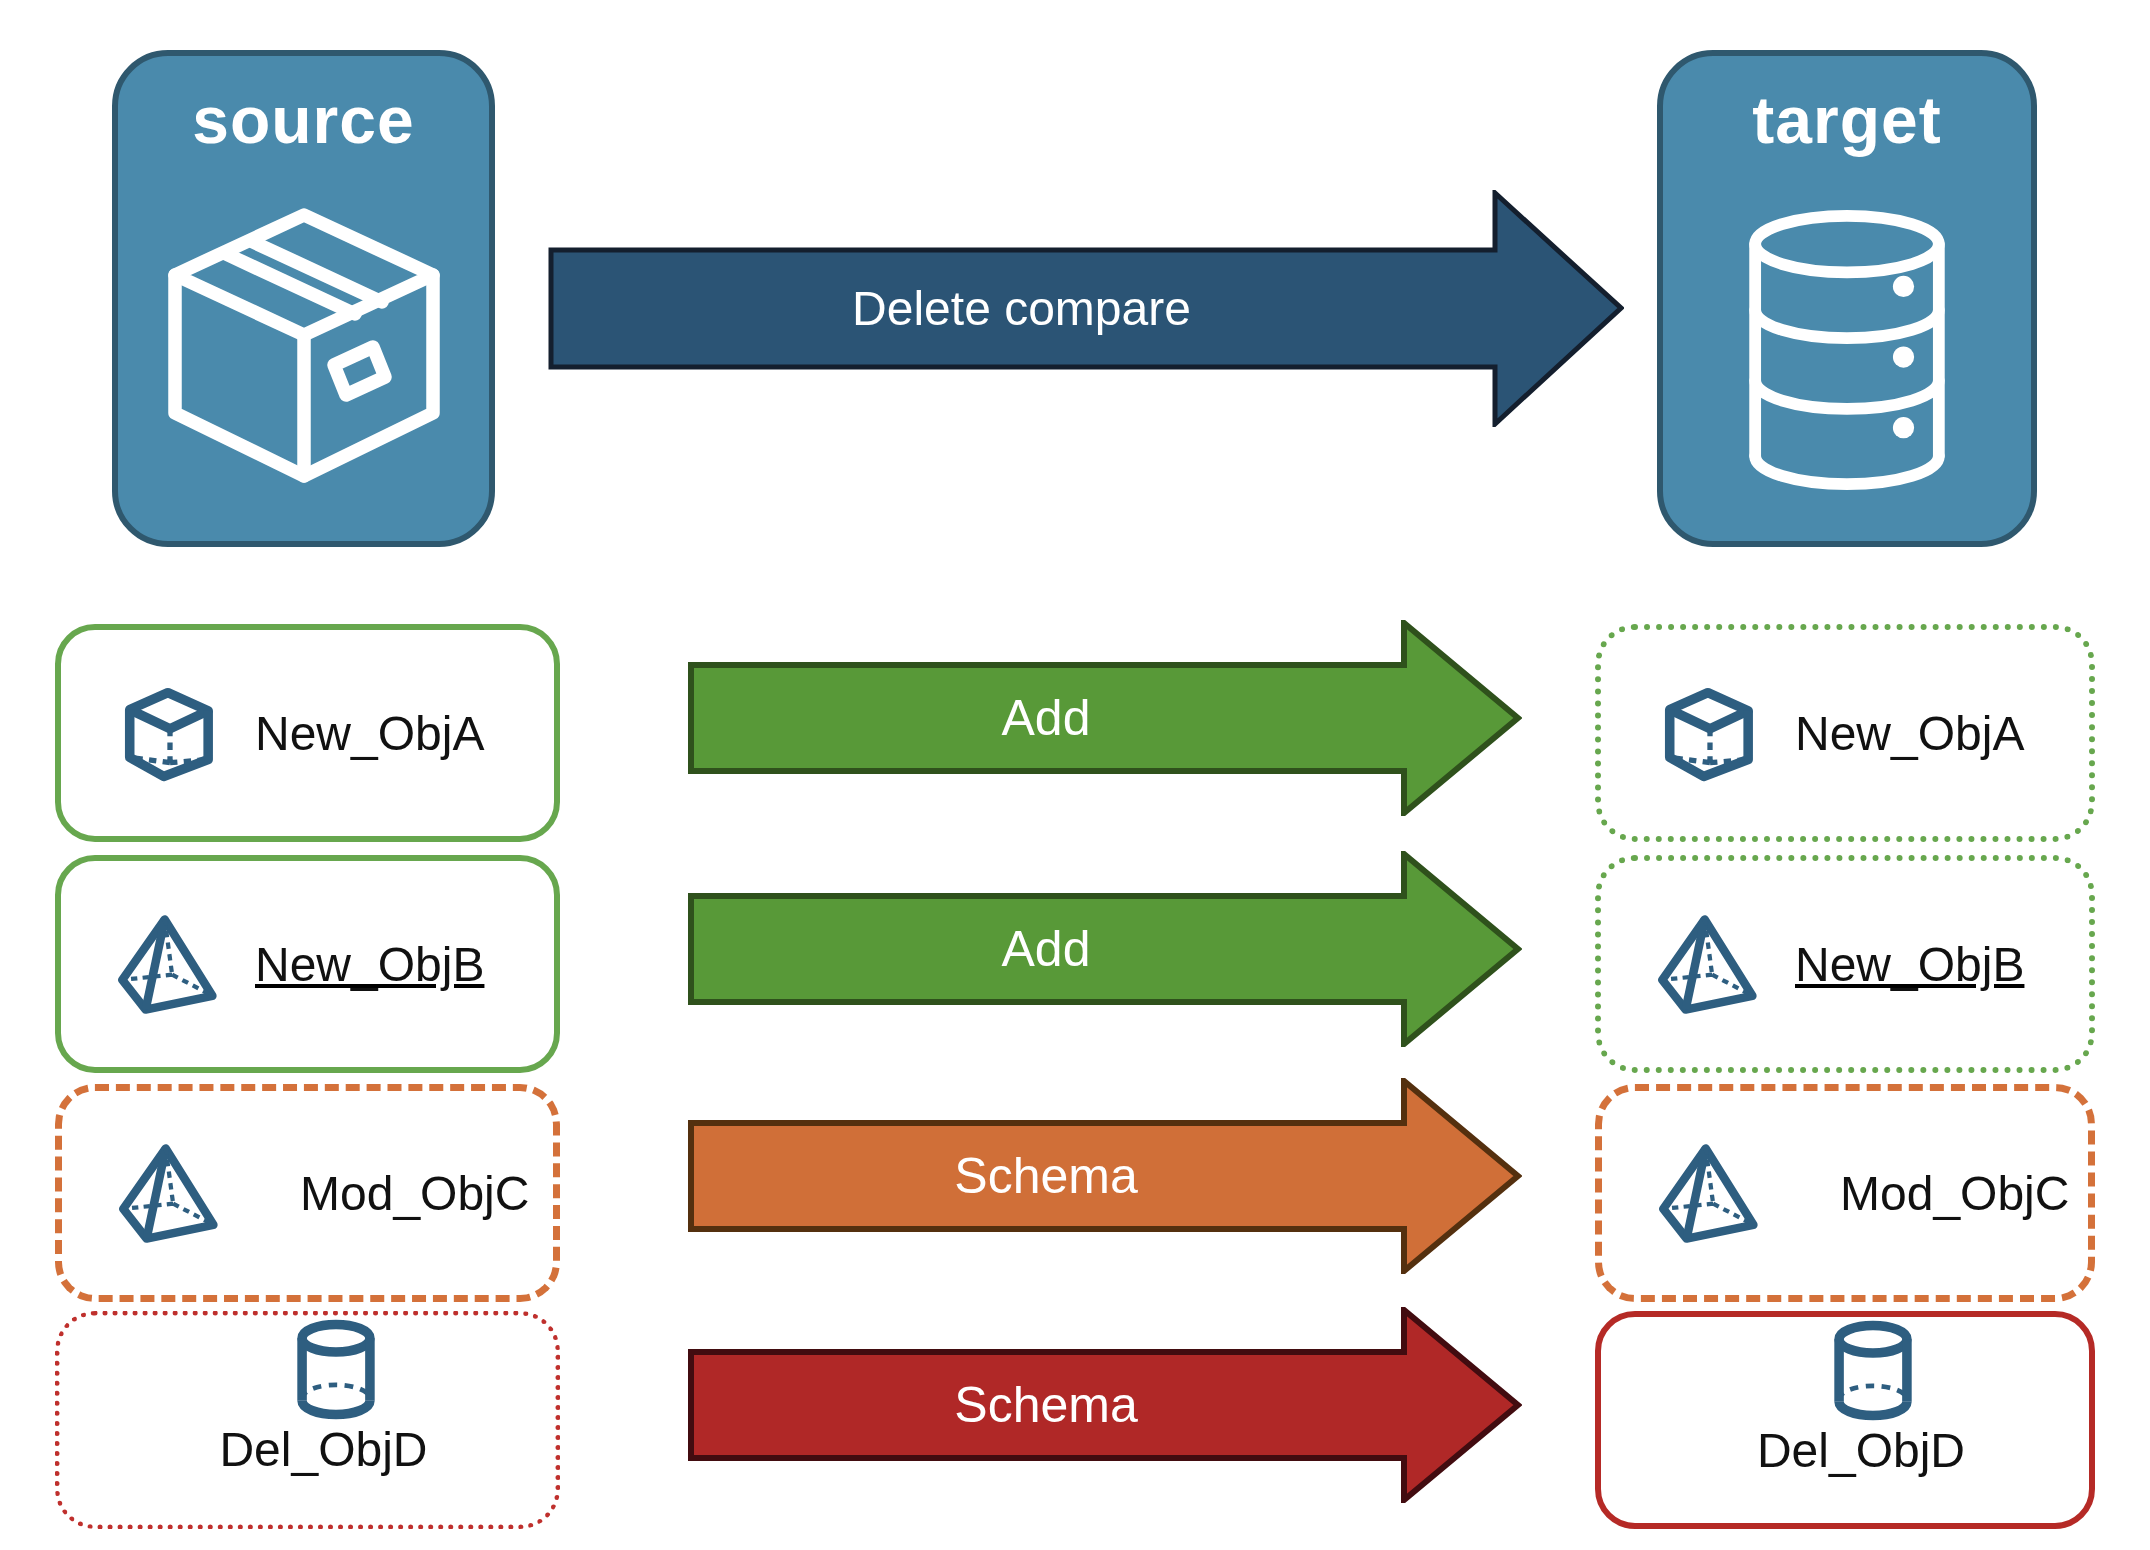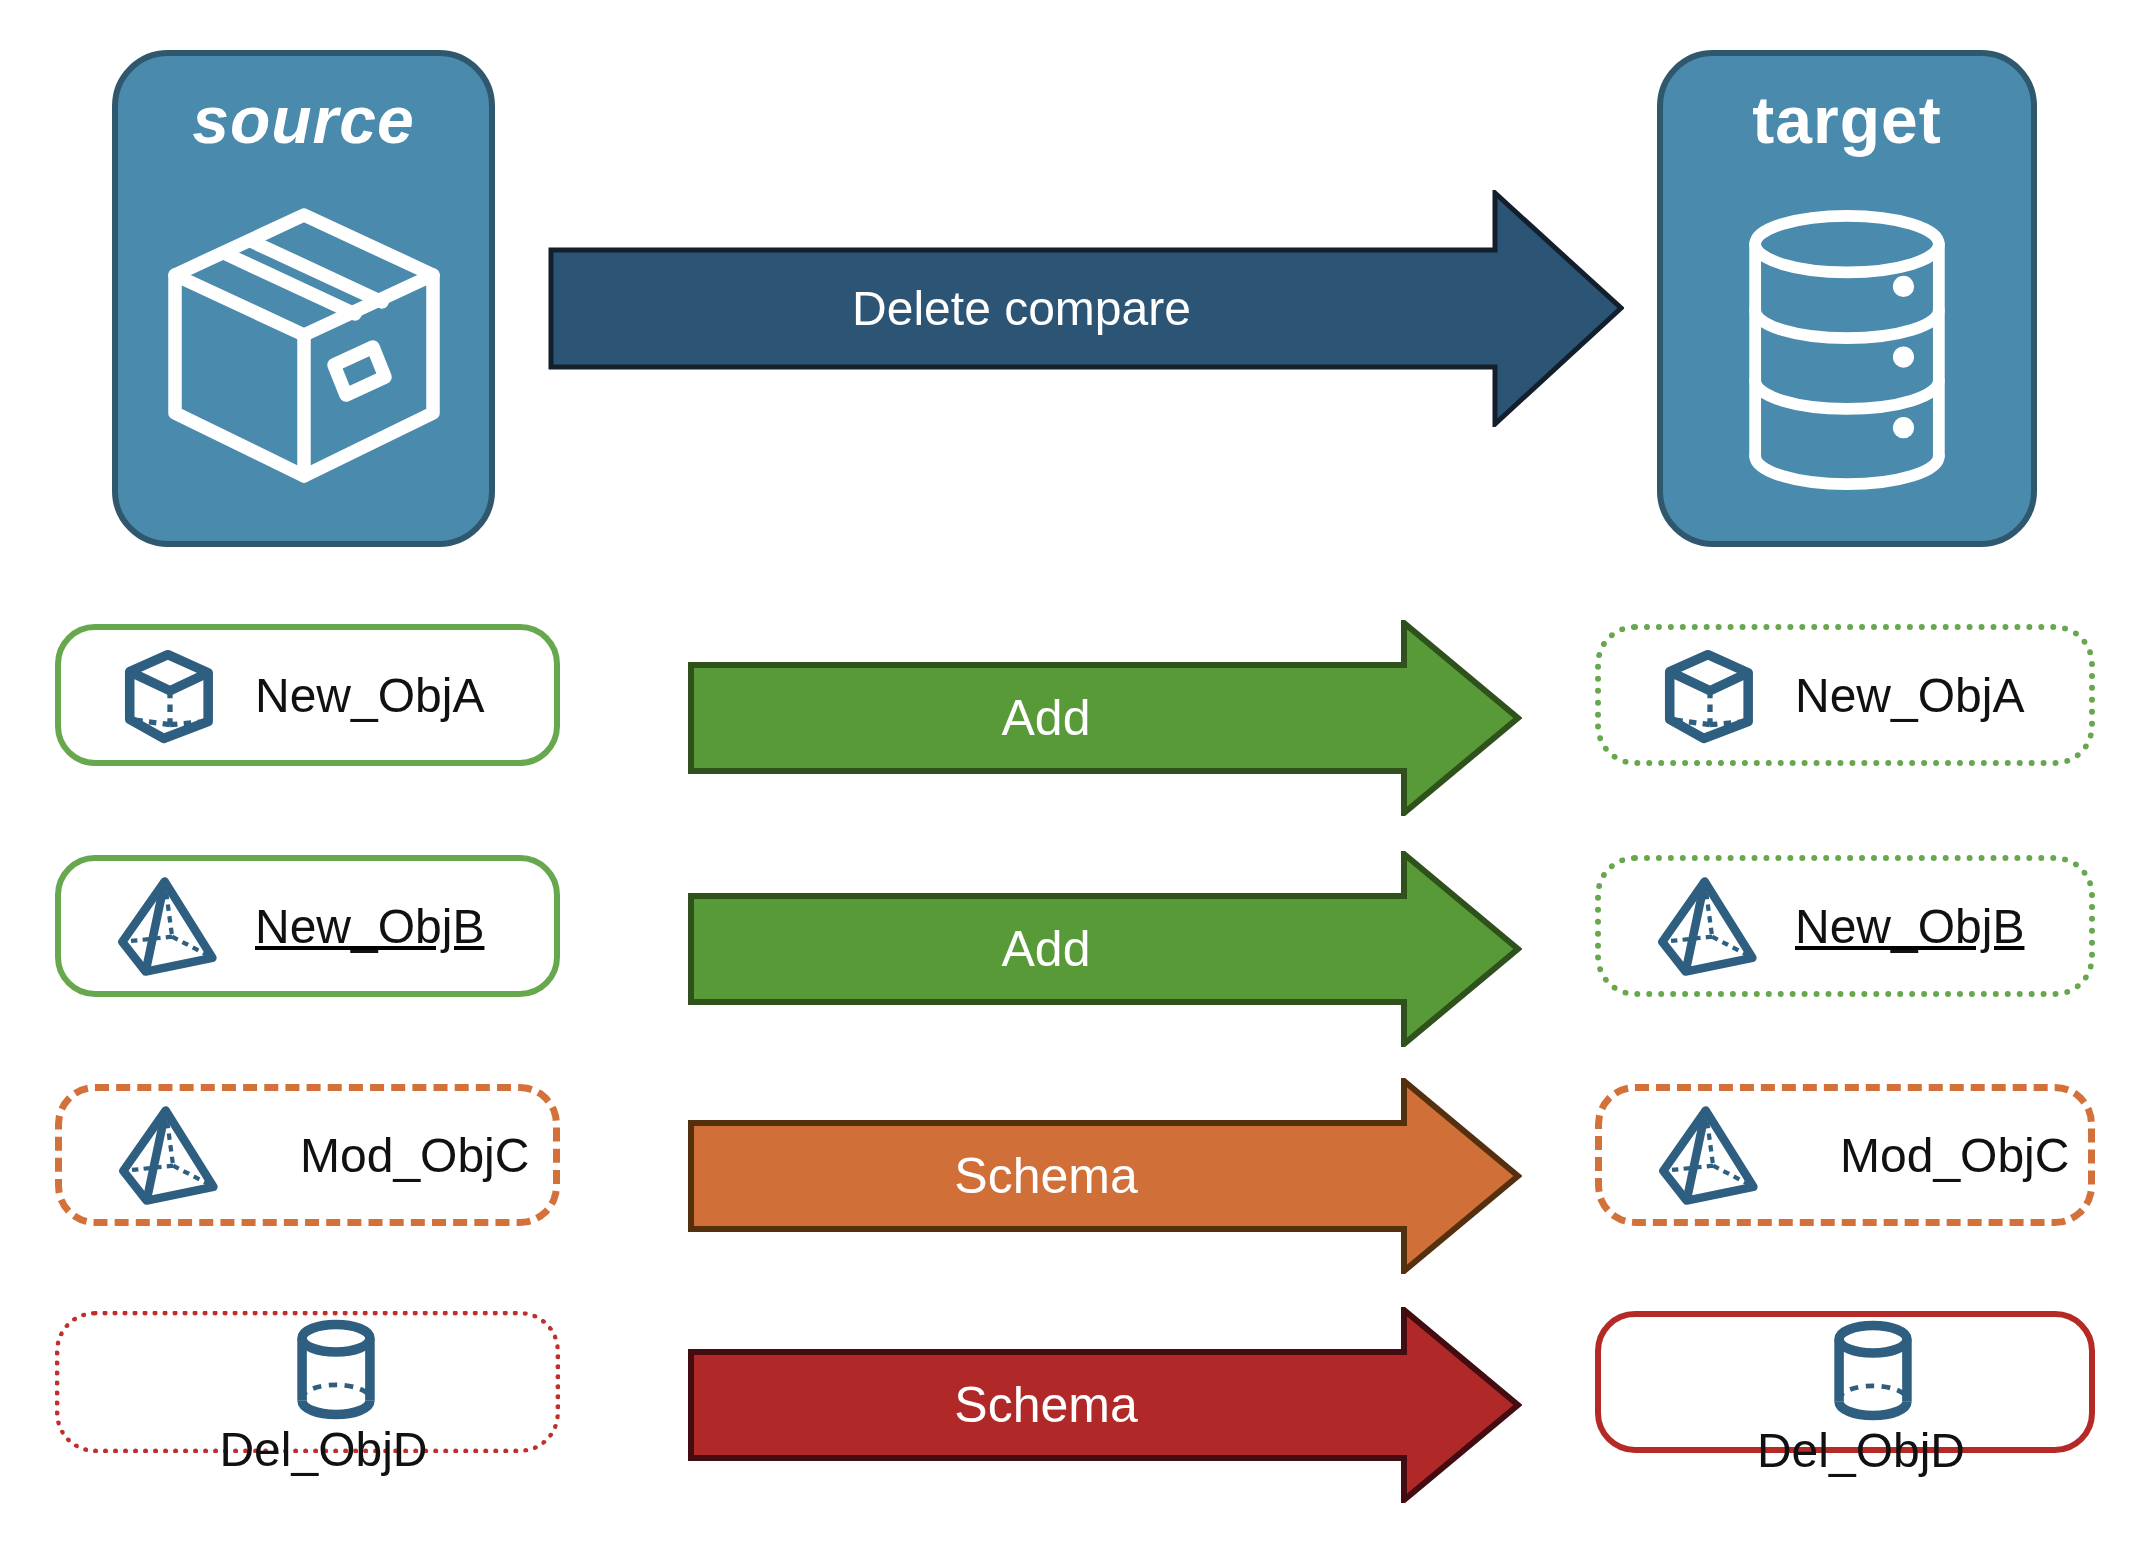--- a/index.html
+++ b/index.html
@@ -4,21 +4,21 @@
 <style>
   html,body{margin:0;padding:0;background:#fff;}
   .canvas{position:relative;width:2150px;height:1550px;background:#ffffff;
           font-family:"Liberation Sans", sans-serif;overflow:hidden;}
   svg{display:block;}
   .defs{position:absolute;width:0;height:0;}
 
   
   .panel{position:absolute;top:50px;width:383px;height:497px;background:#4a8aac;
          border:6px solid #2f586e;border-radius:56px;box-sizing:border-box;}
-  .source-panel{left:112px;font-style:italic;}
+  .source-panel{left:112px;}
   .target-panel{left:1657px;width:380px;}
   .panel-title{margin-top:26px;text-align:center;font-size:66px;font-weight:bold;
                color:#ffffff;letter-spacing:1px;}
   .panel-icon{position:absolute;left:50%;transform:translateX(-50%);color:#ffffff;}
   .panel-icon.pkg{top:138px;width:300px;height:300px;}
   .panel-icon.db{top:148px;width:238px;height:292px;}
 
   
   .arrow{position:absolute;}
   .schema-arrow{left:548px;top:190px;width:1076px;height:237px;}
@@ -27,21 +27,21 @@
   .arrow-green  polygon{fill:#589938;stroke:#2f511c;stroke-width:6;}
   .arrow-orange polygon{fill:#d06f38;stroke:#54300f;stroke-width:6;}
   .arrow-red    polygon{fill:#b02827;stroke:#420c10;stroke-width:6;}
   .arrow-label{position:absolute;left:0;top:0;display:flex;align-items:center;
                justify-content:center;color:#ffffff;}
   .schema-arrow .arrow-label{width:947px;height:237px;font-size:48px;}
   .row-arrow   .arrow-label{width:716px;height:196px;font-size:50px;}
   .a-r1{top:620px;} .a-r2{top:851px;} .a-r3{top:1078px;} .a-r4{top:1307px;}
 
   
-  .obj-box{position:absolute;height:142px;border-radius:40px;box-sizing:border-box;
+  .obj-box{position:absolute;height:218px;border-radius:40px;box-sizing:border-box;
            display:flex;align-items:center;background:#fff;}
   .obj-left{left:55px;width:505px;}
   .obj-right{left:1595px;width:500px;}
   .b-r1{top:624px;} .b-r2{top:855px;text-decoration:underline;} .b-r3{top:1084px;gap:44px;} .b-r4{top:1311px;flex-direction:column;}
   .b-green-solid {border:6px solid  #67a74e;}
   .b-green-dotted{border:6px dotted #67a74e;}
   .b-orange-dashed{border:7px dashed #d4713a;}
   .b-red-dotted{border:5px dotted #bf302d;}
   .b-red-solid {border:6px solid  #b52a26;}
   .obj-icon{margin-left:56px;width:106px;height:106px;color:#2e5e80;flex:0 0 auto;}

